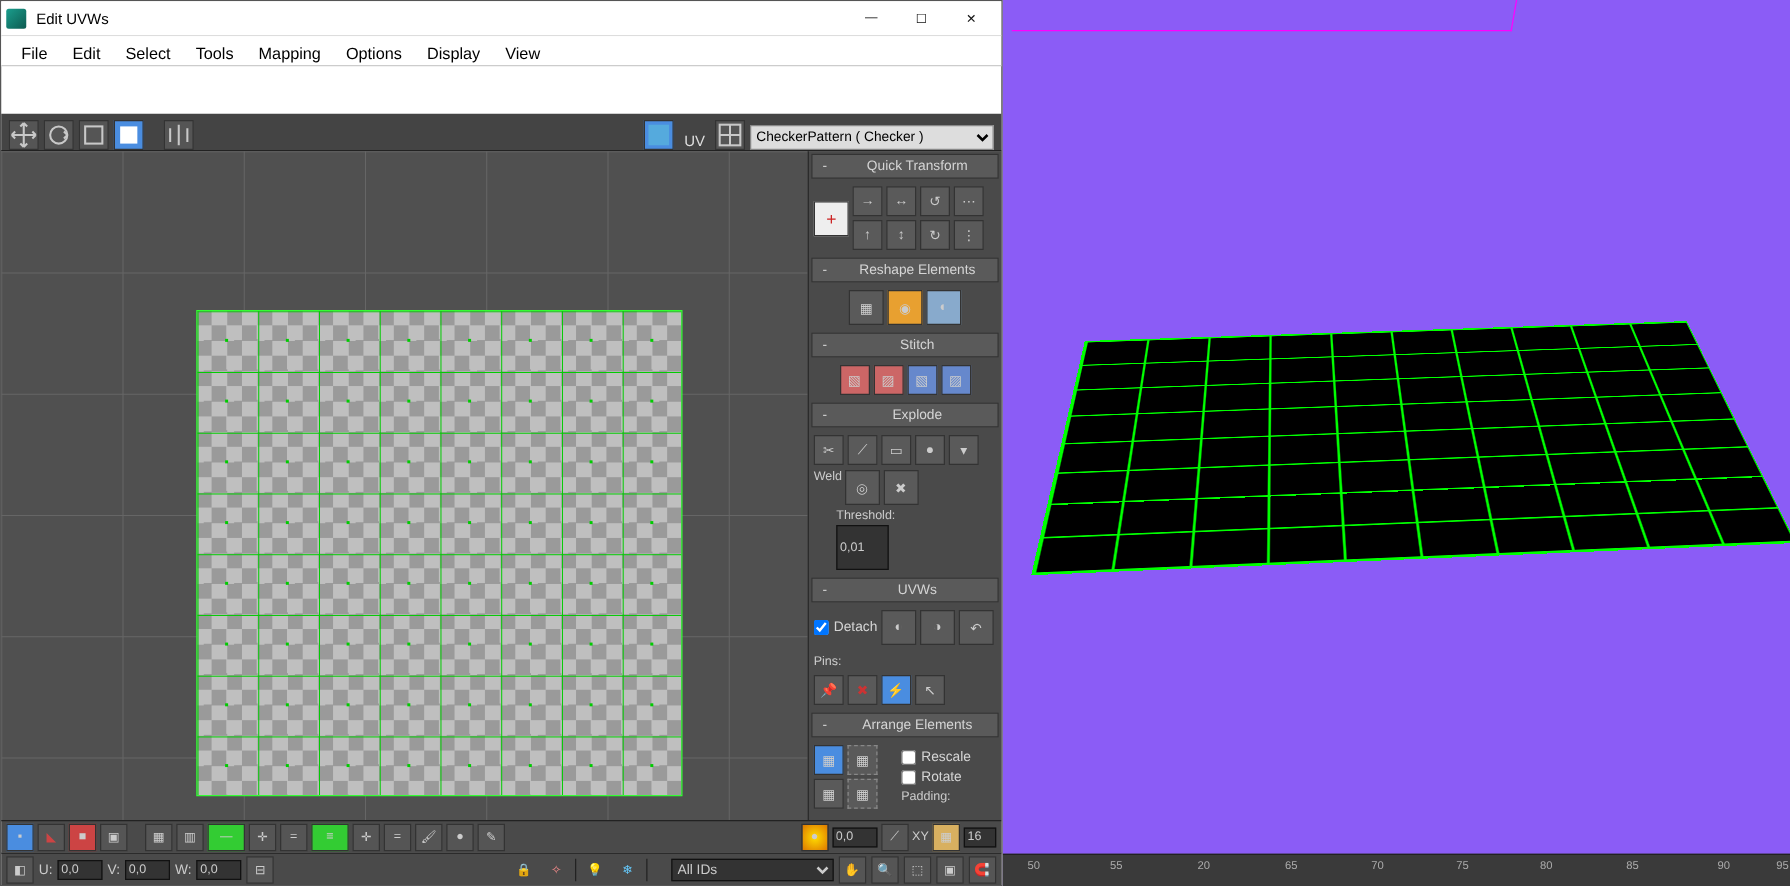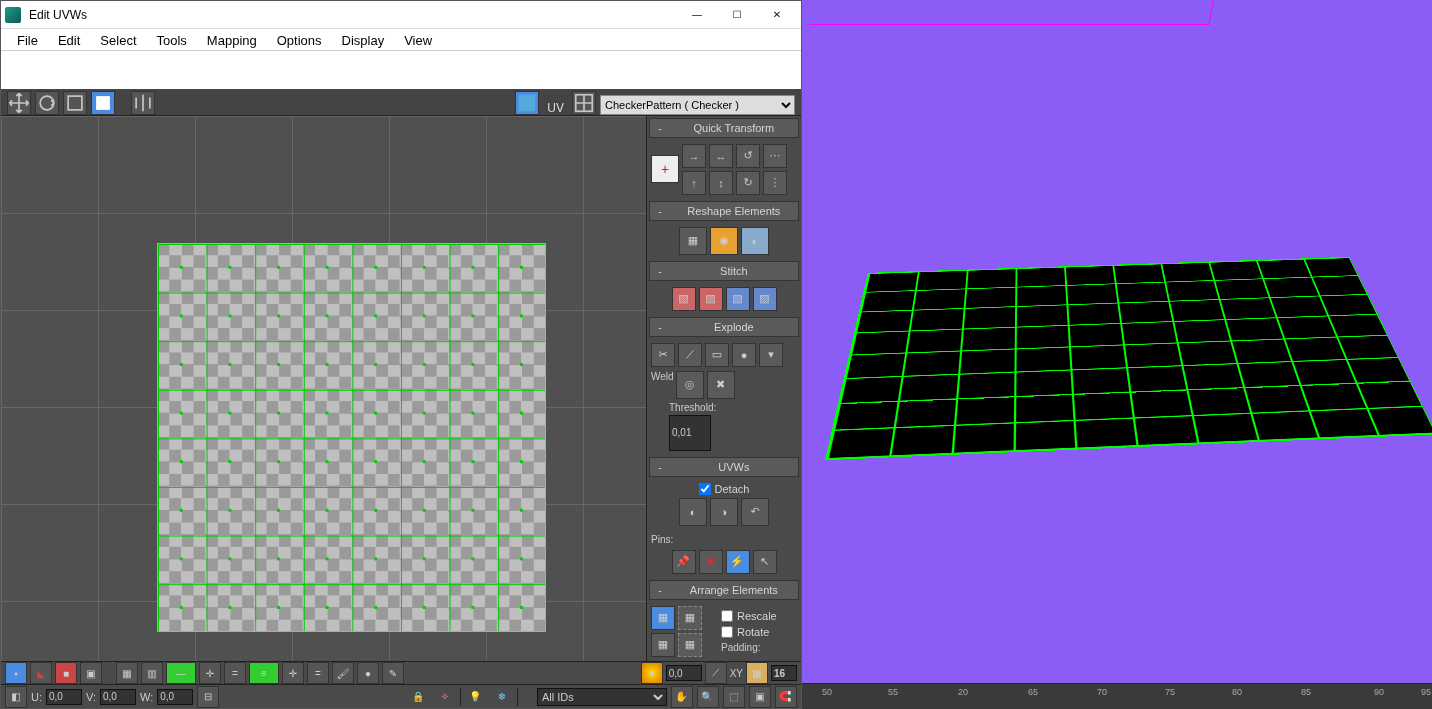--- a/index.html
+++ b/index.html
@@ -36,21 +36,21 @@
   background-size: 48.6px 48.6px; }
 .uvseldots { position: absolute; left: 0; top: 0; width: 100%; height: 100%;
   background-image: radial-gradient(#00cc00 1.5px, transparent 1.5px);
   background-size: 48.6px 48.6px; background-position: -1px -1px; }
 
 .sidepanel { width: 155px; background: #4a4a4a; border-left: 1px solid #222; display: flex; flex-direction: column; overflow-y: hidden; color: #d5d5d5; }
 .rollout-head { background: #5a5a5a; border: 1px solid #333; height: 20px; display: flex; align-items: center; padding: 0 8px; font-size: 11px; margin: 2px; }
 .rollout-head .minus { margin-right: 16px; }
 .rollout-head .ttl { flex: 1; text-align: center; }
 .rollout-body { padding: 4px; display: flex; flex-wrap: wrap; gap: 3px; align-items: center; }
-.rollout-body.col { flex-direction: column; }
+.rollout-body.col { flex-direction: row; }
 .iconbtn { width: 24px; height: 24px; background: #5a5a5a; border: 1px solid #333; cursor: pointer; display: flex; align-items: center; justify-content: center; font-size: 11px; color: #ccc; }
 .iconbtn.lg { width: 28px; height: 28px; }
 .iconbtn.blue { background: #4a8de0; }
 .spinner { width: 42px; height: 16px; background: #333; border: 1px solid #111; color: #ccc; font-size: 10px; padding: 17px 2px; display: flex; align-items: center; }
 .plabel { font-size: 10px; color: #ccc; }
 .checkbox-row { display: flex; align-items: center; gap: 4px; font-size: 11px; }
 .checkbox-row input { width: 12px; height: 12px; }
 
 
 .statusbar1 { height: 26px; background: #4a4a4a; display: flex; align-items: center; padding: 0 4px; gap: 3px; border-top: 1px solid #222; }
@@ -319,21 +319,21 @@
     <div class="sb-btn">=</div>
     <div class="sb-btn">🖌</div>
     <div class="sb-btn">●</div>
     <div class="sb-btn">✎</div>
     <div class="spacer" style="flex:1"></div>
     <div class="sb-btn" style="background:radial-gradient(#fd0,#d70)">●</div>
     <input class="sb-input" value="0,0" style="">
     <div class="sb-btn">⟋</div>
     <span class="plabel">XY</span>
     <div class="sb-btn" style="background:#d8b060">▦</div>
-    <input class="sb-input" style="width: 26px; font-weight: bold;" value="16">
+    <input class="sb-input" style="width: 26px;" value="16">
   </div>
 
   <div class="statusbar2">
     <div class="sb-btn">◧</div>
     <span>U:</span>
     <input class="sb-input" value="0,0" style="">
     <span>V:</span>
     <input class="sb-input" value="0,0" style="">
     <span>W:</span>
     <input class="sb-input" value="0,0" style="">

